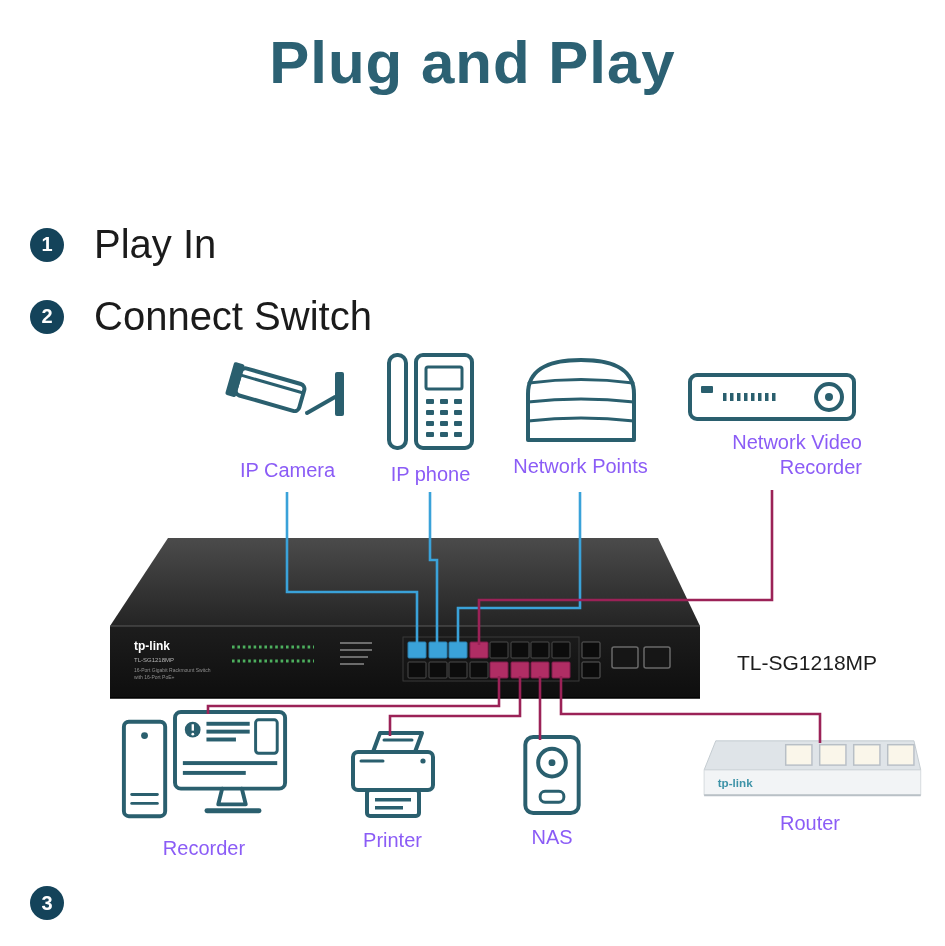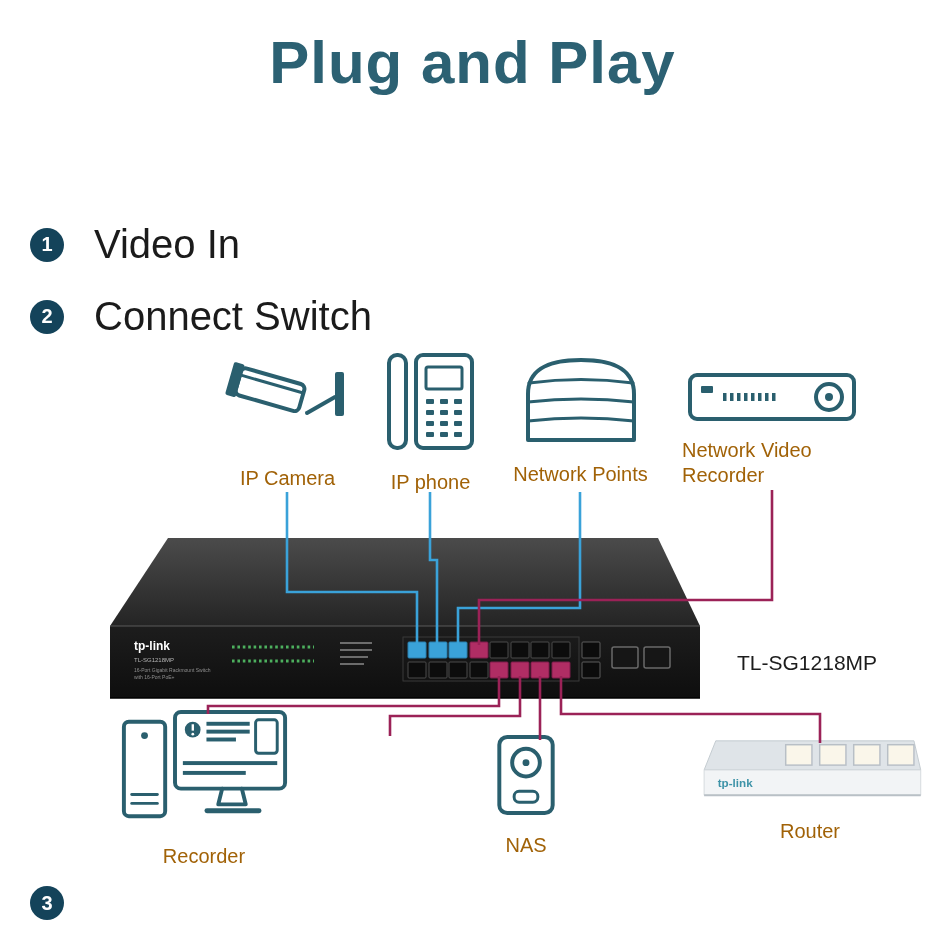--- a/index.html
+++ b/index.html
@@ -19,21 +19,21 @@
     font-size:20px; font-weight:700;
     display:flex; align-items:center; justify-content:center; flex:0 0 auto;
   }
   .step-label { font-size:40px; color:#1b1b1b; white-space:nowrap; }
   #step1 { left:30px; top:222px; }
   #step2 { left:30px; top:294px; }
   #step3 { left:30px; top:886px; }
 
   .device { position:absolute; display:flex; flex-direction:column; align-items:center; }
   .device-label {
-    margin-top:16px; font-size:20px; color:#a16207; text-align:left; line-height:1.25;
+    margin-top:8px; font-size:20px; color:#8b5cf6; text-align:right; line-height:1.25;
   }
 
   
   svg .s  { fill:none; stroke:var(--accent,#2a5f6e); stroke-width:4; stroke-linecap:round; stroke-linejoin:round; }
   svg .s3 { fill:none; stroke:var(--accent,#2a5f6e); stroke-width:3; stroke-linecap:round; stroke-linejoin:round; }
   svg .f  { fill:var(--accent,#2a5f6e); stroke:none; }
   svg .fw { fill:#ffffff; stroke:none; }
 
   
   .port         { fill:#0c0c0c; stroke:#4a4a4a; stroke-width:1; }
@@ -52,21 +52,21 @@
 </style>
 </head>
 <body>
 
 <div class="canvas">
 
   <div class="title">Plug and Play</div>
 
   <div class="step" id="step1">
     <span class="step-num">1</span>
-    <span class="step-label">Video In</span>
+    <span class="step-label">Play In</span>
   </div>
   <div class="step" id="step2">
     <span class="step-num">2</span>
     <span class="step-label">Connect Switch</span>
   </div>
   <div class="step" id="step3">
     <span class="step-num">3</span>
   </div>
 
   <div class="device" style="left:368px; top:350px; width:125px;">
@@ -216,22 +216,35 @@
       <rect class="f" x="90" y="30" width="30" height="4"></rect>
       <rect class="s3" x="140" y="12" width="22" height="34" rx="3"></rect>
       <rect class="f" x="66" y="54" width="96" height="4"></rect>
       <rect class="f" x="66" y="64" width="64" height="4"></rect>
       <path class="s" d="M 106 82 L 102 98 L 130 98 L 126 82"></path>
       <rect class="f" x="88" y="102" width="58" height="5" rx="2.5"></rect>
     </svg>
     <div class="device-label">Recorder</div>
   </div>
 
-
-  <div class="device" style="left:494px; top:733px; width:64px;">
+  <div class="device" style="left:340px; top:728px; width:105px;">
+    <svg width="100" height="92" viewBox="0 0 100 92">
+      <path class="s" d="M 30 24 L 37 5 L 79 5 L 72 24"></path>
+      <line class="s3" x1="41" y1="12" x2="69" y2="12"></line>
+      <rect class="s" x="10" y="24" width="80" height="38" rx="5"></rect>
+      <circle class="f" cx="80" cy="33" r="2.6"></circle>
+      <line class="s3" x1="18" y1="33" x2="40" y2="33"></line>
+      <rect class="s" x="24" y="62" width="52" height="26" rx="3"></rect>
+      <rect class="f" x="32" y="70" width="36" height="3.5"></rect>
+      <rect class="f" x="32" y="78" width="28" height="3.5"></rect>
+    </svg>
+    <div class="device-label">Printer</div>
+  </div>
+
+  <div class="device" style="left:520px; top:733px; width:64px;">
     <svg width="62" height="84" viewBox="0 0 62 85">
       <rect class="s" x="4" y="4" width="54" height="77" rx="8"></rect>
       <circle class="s" cx="31" cy="30" r="14"></circle>
       <circle class="f" cx="31" cy="30" r="3.5"></circle>
       <rect class="s3" x="19" y="59" width="24" height="11" rx="5"></rect>
     </svg>
     <div class="device-label">NAS</div>
   </div>
 
   <div class="device" style="left:693px; top:735px; width:234px;">

